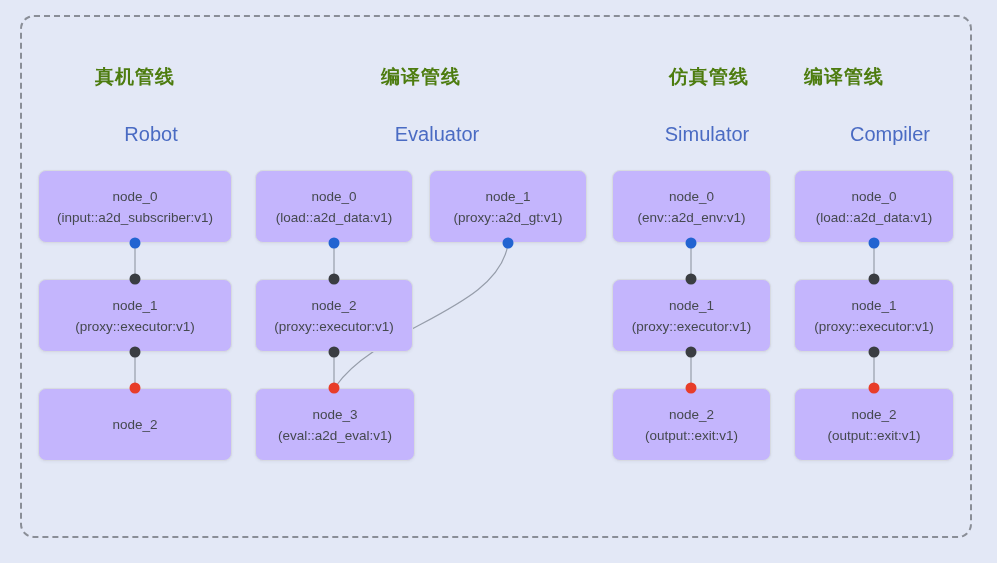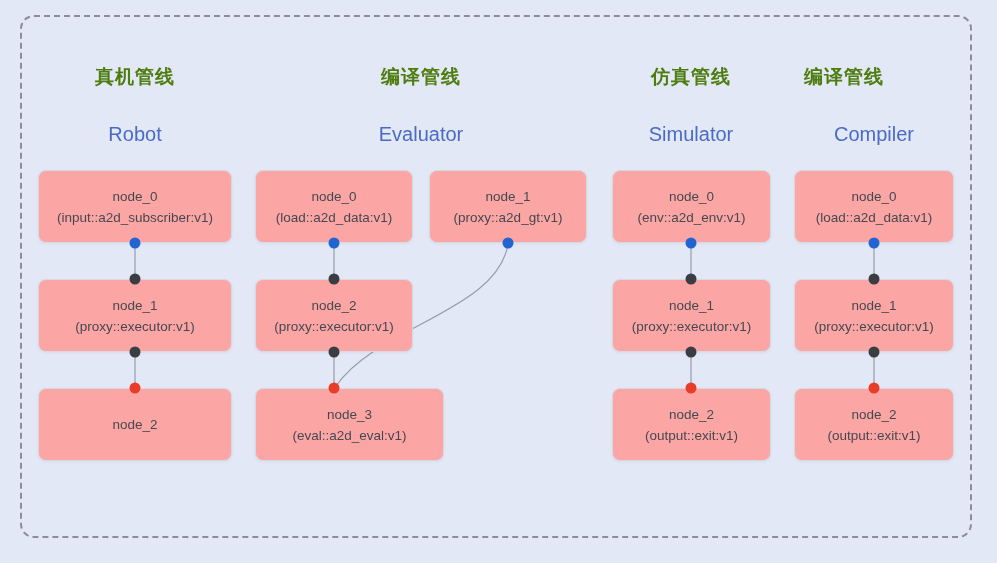--- a/index.html
+++ b/index.html
@@ -29,26 +29,27 @@
     white-space: nowrap;
   }
   .psub {
     position: absolute;
     top: 123px;
     transform: translateX(-50%);
     font-size: 20px;
     font-weight: 400;
     color: #4a6bc3;
     white-space: nowrap;
+    margin-left: 16px;
   }
   .node {
     position: absolute;
     height: 73px;
     box-sizing: border-box;
-    background: #fca5a5;
+    background: #c4b5fd;
     border: 1px solid #d7dae1;
     border-radius: 8px;
     box-shadow: 0 1px 3px rgba(40,50,80,0.06);
     display: flex;
     flex-direction: column;
     align-items: center;
     justify-content: center;
     z-index: 2;
   }
   .nname, .ntype {
@@ -72,21 +73,21 @@
 <div class="canvas">
 
   <div class="frame"></div>
 
   <div class="ptitle" style="left:135px">真机管线</div>
   <div class="psub" style="left:135px">Robot</div>
 
   <div class="ptitle" style="left:421px">编译管线</div>
   <div class="psub" style="left:421px">Evaluator</div>
 
-  <div class="ptitle" style="left:691px">仿真管线</div>
+  <div class="ptitle" style="left:709px">仿真管线</div>
   <div class="psub" style="left:691px">Simulator</div>
 
   <div class="ptitle" style="left:844px">编译管线</div>
   <div class="psub" style="left:874px">Compiler</div>
 
   <svg class="layer edges" width="997" height="563" viewBox="0 0 997 563">
     <g fill="none" stroke-width="1.2" stroke-linecap="round">
       <path d="M135,243 L135,279" stroke="#969daa"></path>
       <path d="M135,352 L135,388" stroke="#969daa"></path>
       <path d="M334,243 L334,279" stroke="#969daa"></path>
@@ -116,21 +117,21 @@
     <div class="ntype">(load::a2d_data:v1)</div>
   </div>
   <div class="node" style="left:429px;top:170px;width:158px">
     <div class="nname">node_1</div>
     <div class="ntype">(proxy::a2d_gt:v1)</div>
   </div>
   <div class="node" style="left:255px;top:279px;width:158px">
     <div class="nname">node_2</div>
     <div class="ntype">(proxy::executor:v1)</div>
   </div>
-  <div class="node" style="left:255px;top:388px;width:189px">
+  <div class="node" style="left:255px;top:388px;width:160px">
     <div class="nname">node_3</div>
     <div class="ntype">(eval::a2d_eval:v1)</div>
   </div>
 
   <div class="node" style="left:612px;top:170px;width:159px">
     <div class="nname">node_0</div>
     <div class="ntype">(env::a2d_env:v1)</div>
   </div>
   <div class="node" style="left:612px;top:279px;width:159px">
     <div class="nname">node_1</div>

